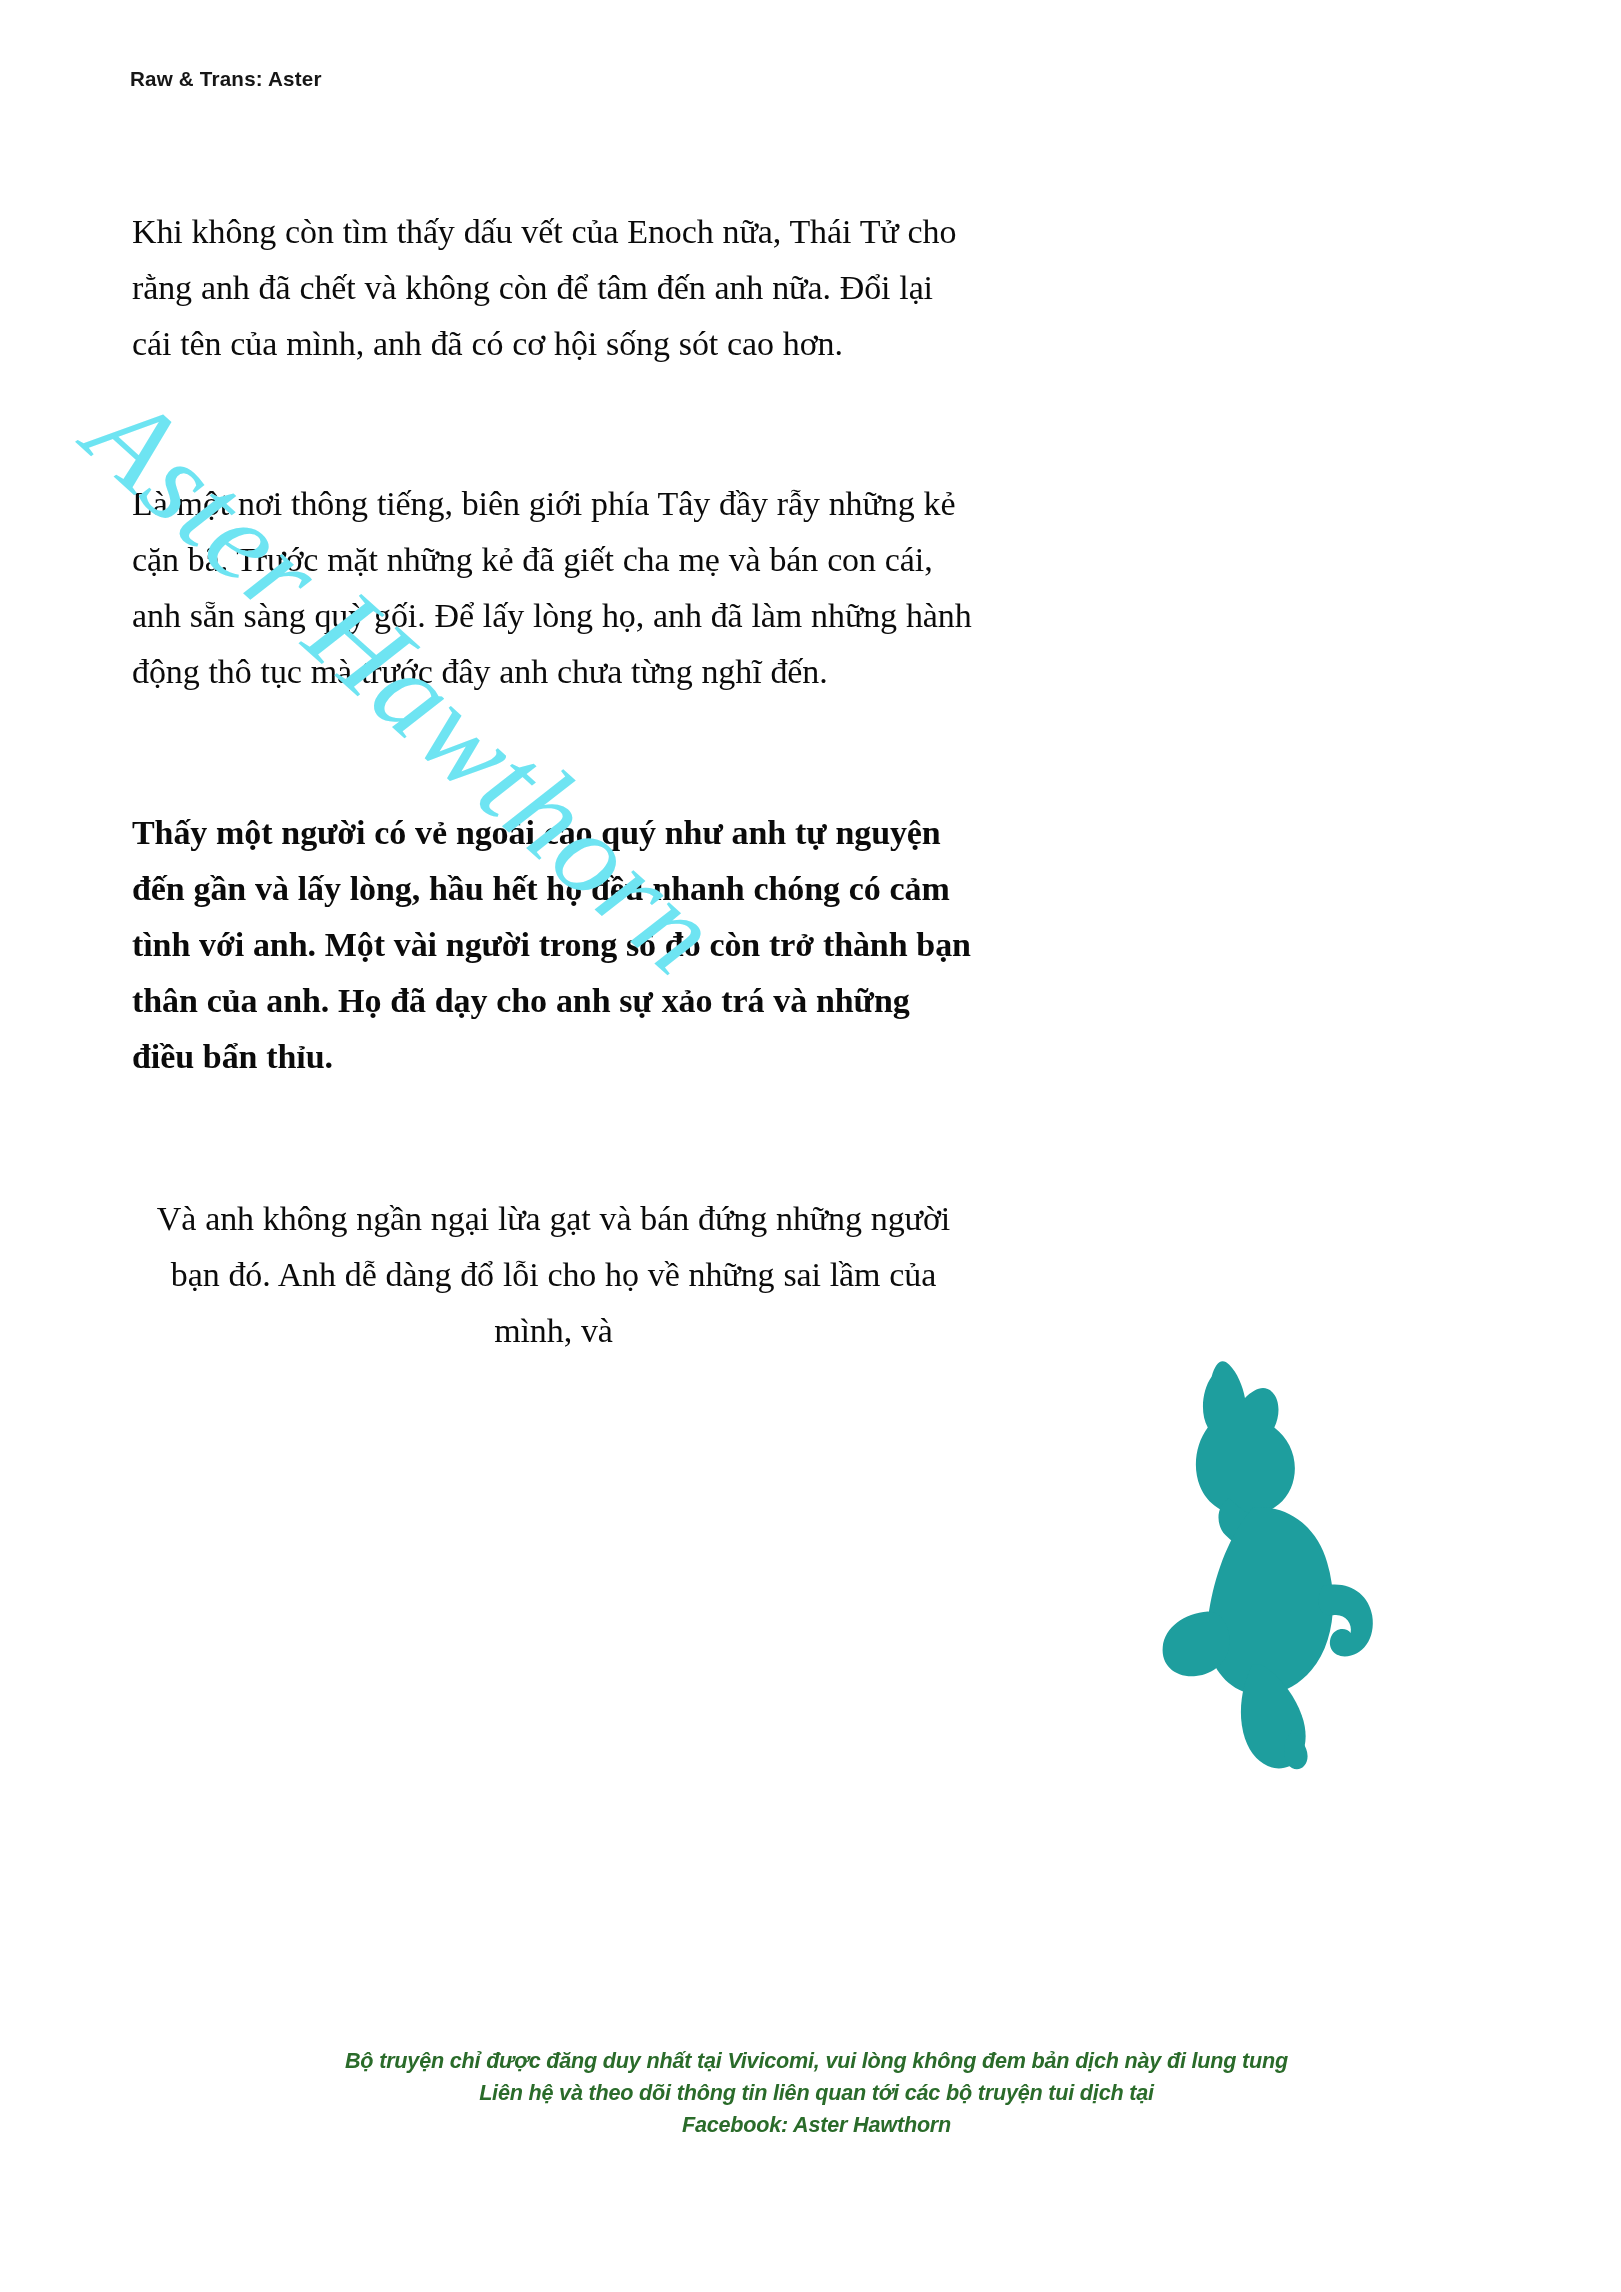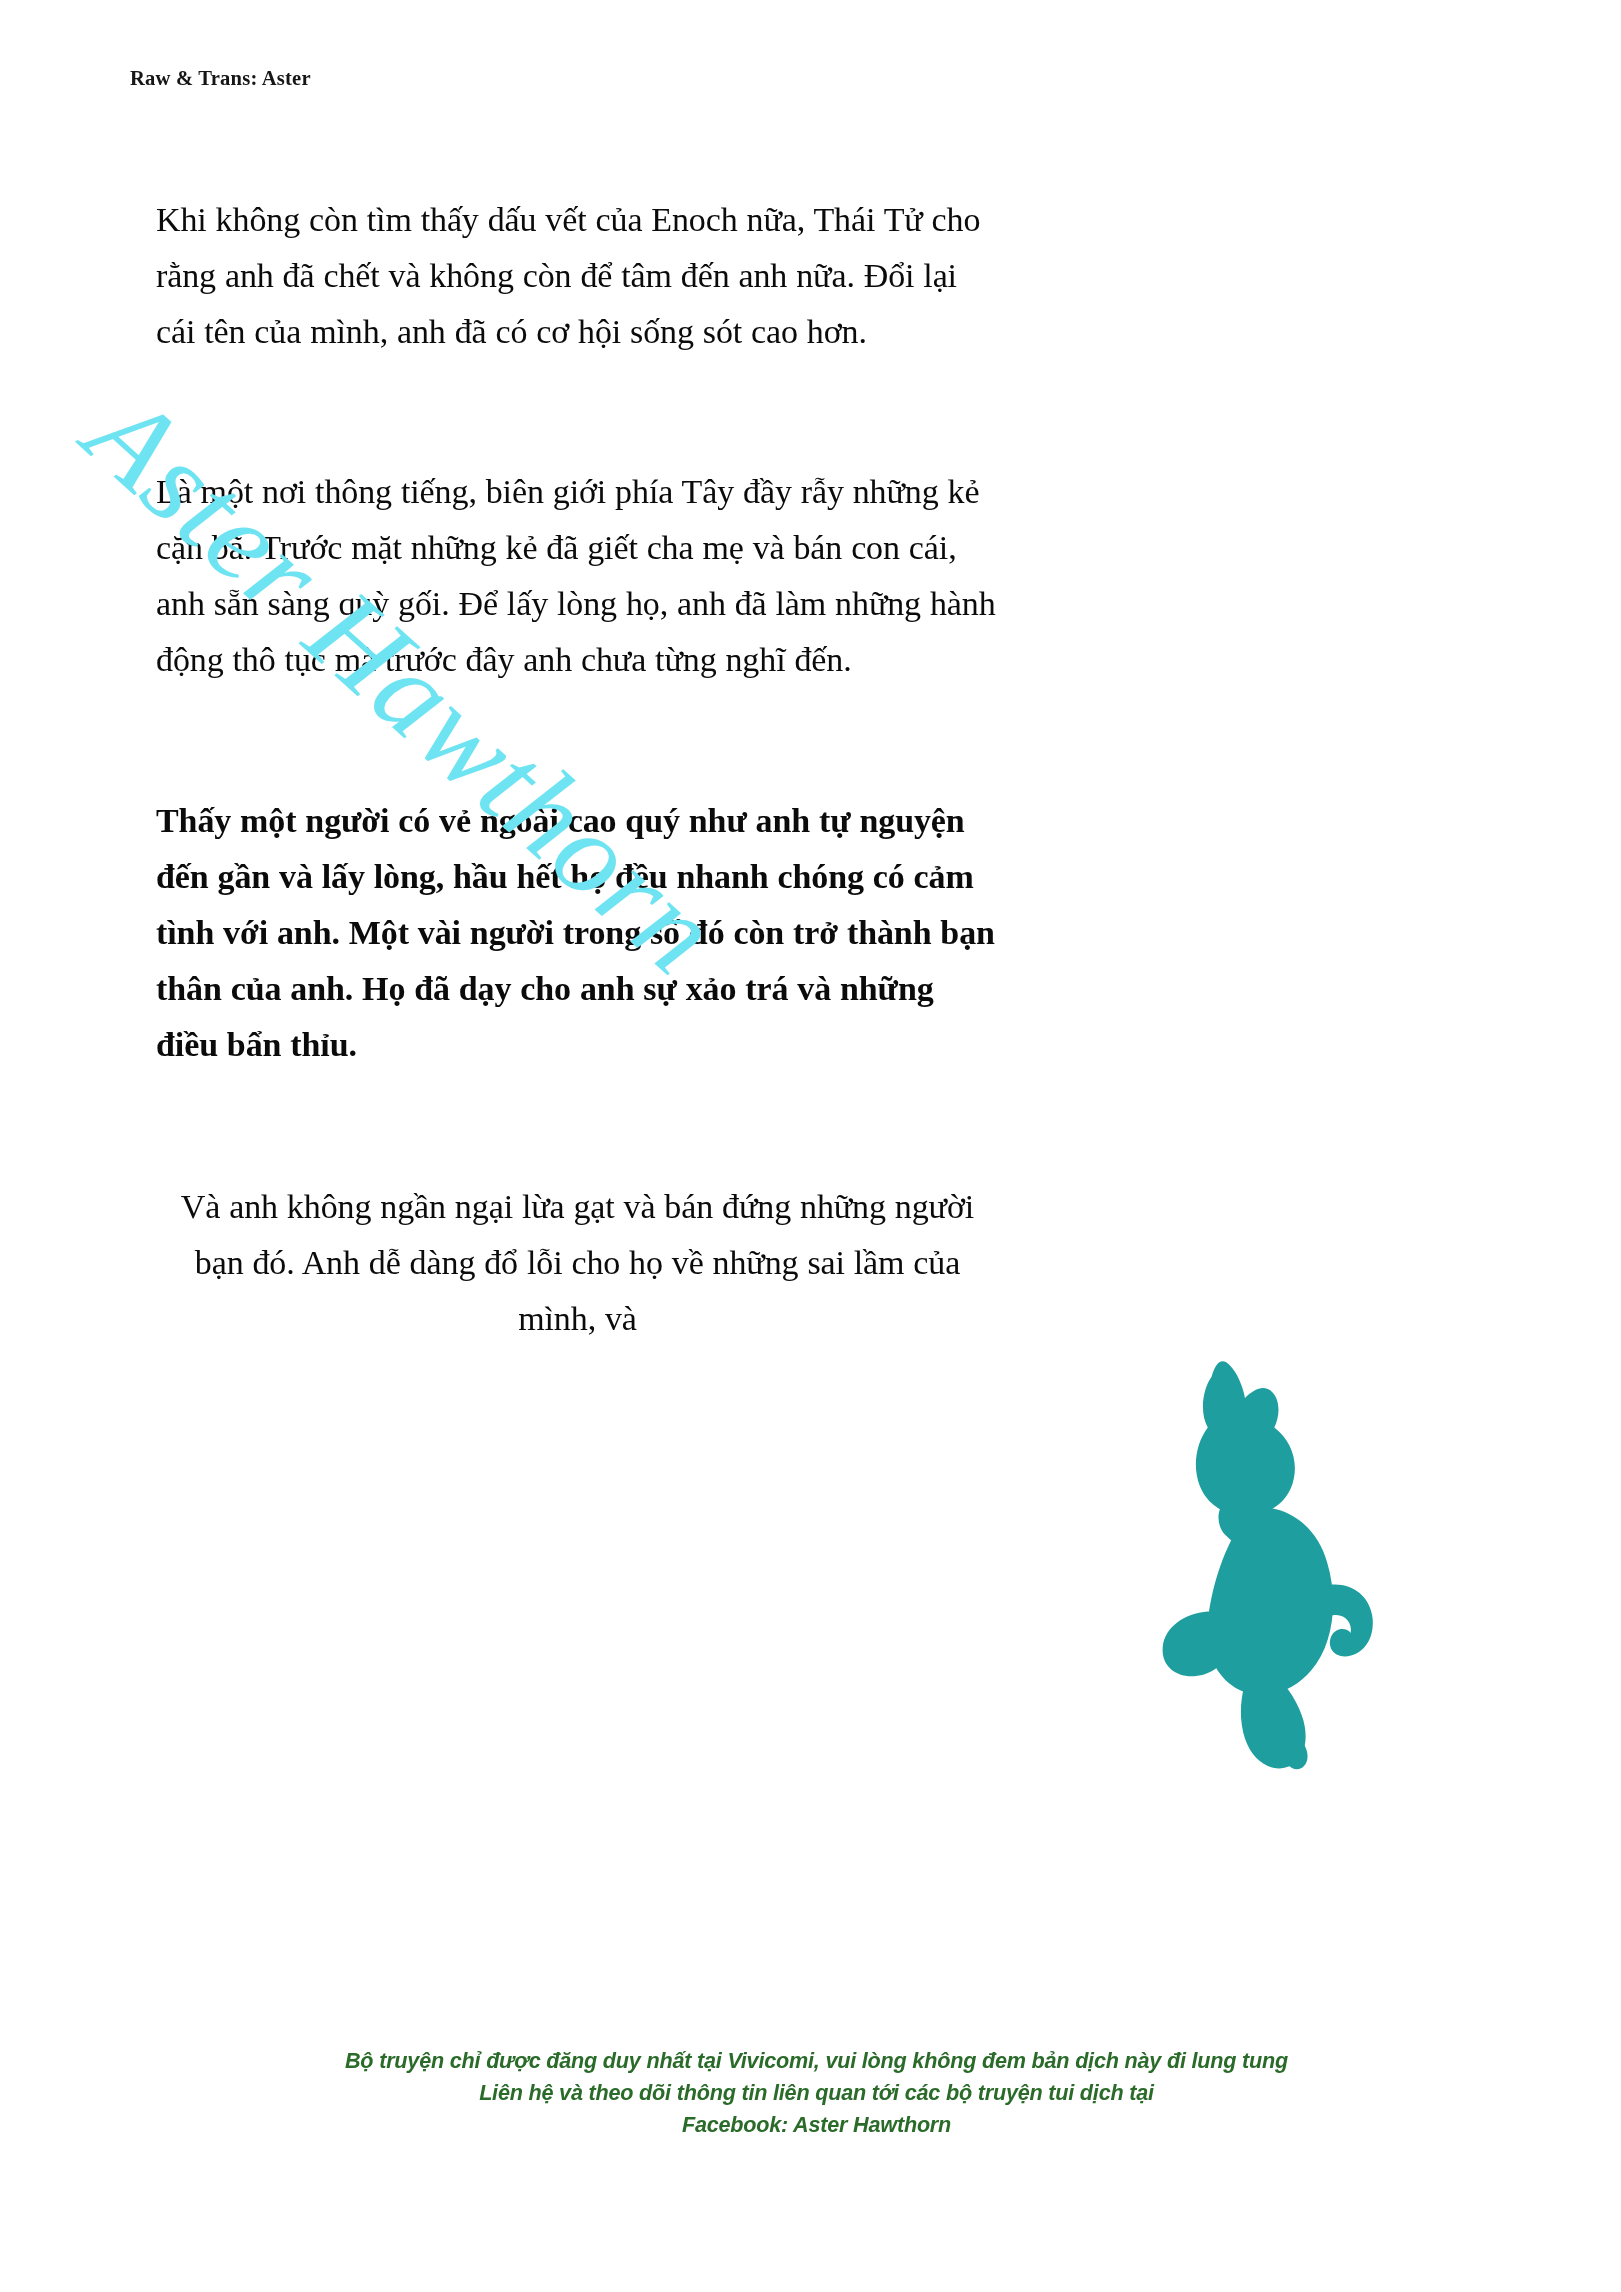--- a/index.html
+++ b/index.html
@@ -21,21 +21,21 @@
     position: absolute;
     inset: 0;
     background: #ffffff;
   }
 
   
   .running-header {
     position: absolute;
     left: 130px;
     top: 67px;
-    font-family: Liberation Serif, serif;
+    font-family: Liberation Sans, sans-serif;
     font-size: 20.6px;
     font-weight: 600;
     letter-spacing: 0.2px;
     color: #161616;
     white-space: nowrap;
   }
 
   
   .watermark {
     position: absolute;
@@ -64,24 +64,23 @@
     height: 441px;
     z-index: 4;
     pointer-events: none;
   }
   .cat-mark svg { display: block; width: 100%; height: 100%; }
 
   
   .body-text {
     position: absolute;
     left: 132px;
-    top: 192px;
+    top: 204px;
     width: 843px;
     z-index: 2;
-    margin-left: 24px;
   }
   .para {
     font-size: 34px;
     line-height: 56px;
     color: #0b0b0b;
     margin: 0 0 56px 0;
     text-align: left;
     letter-spacing: -0.1px;
     word-spacing: 0.5px;
   }

